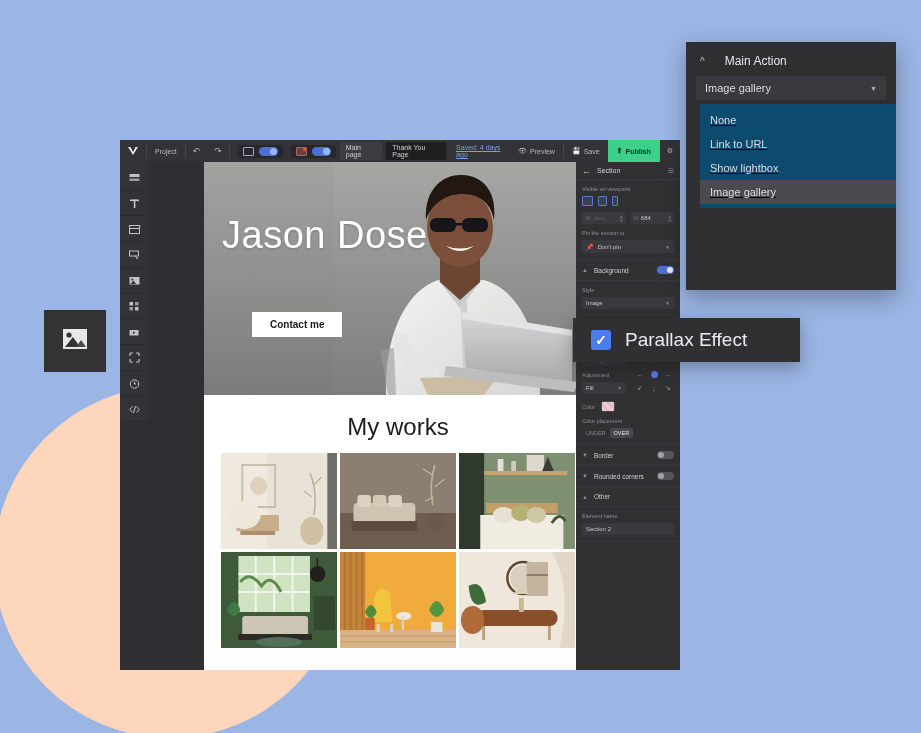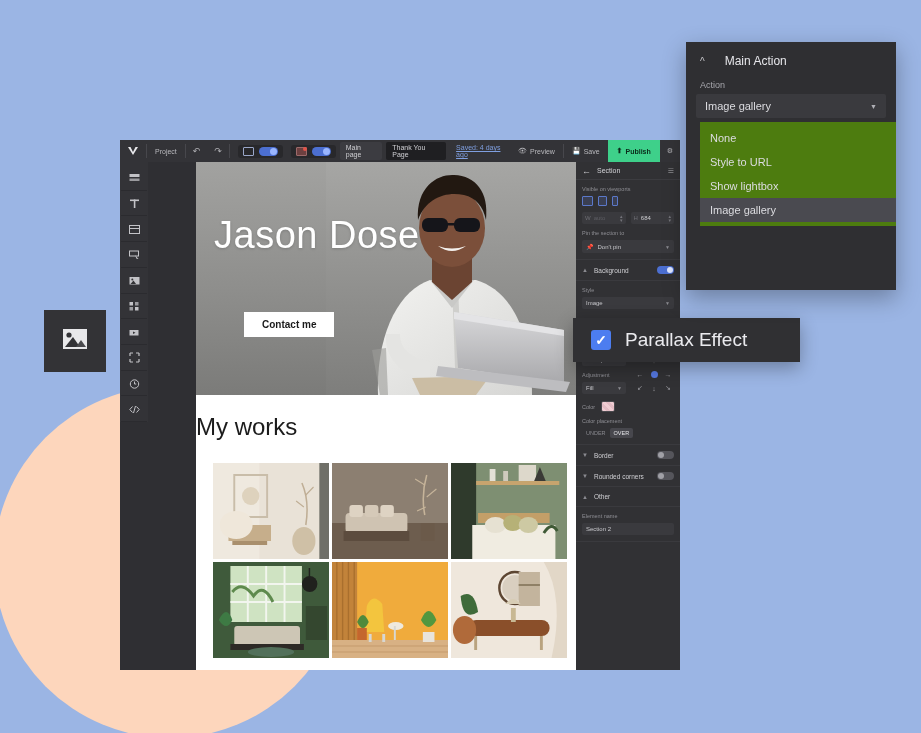--- a/index.html
+++ b/index.html
@@ -91,21 +91,21 @@
   .rail-btn {
     width: 26px; height: 26px;
     display: flex; align-items: center; justify-content: center;
     border-bottom: 1px solid #2b2b2f;
     color: #c3c3c7;
   }
   .rail-btn svg { width: 13px; height: 13px; }
 
   
   .canvas {
-    position: absolute; left: 76px; top: 22px;
+    position: absolute; left: 84px; top: 22px;
     width: 388px; height: 508px;
     background: #fff; overflow: hidden;
   }
   .hero {
     position: relative; width: 388px; height: 233px;
     background: linear-gradient(180deg,#a2a2a0 0%,#8e8e8c 55%,#7b7b79 100%);
     overflow: hidden;
   }
   
   .person { position: absolute; right: 8px; bottom: 0; width: 250px; height: 233px; }
@@ -119,22 +119,22 @@
     font-size: 18px; color: #f2f2f2; font-weight: 300;
   }
   .hero-btn {
     position: absolute; left: 48px; top: 150px;
     background: #fff; color: #1a1a1a;
     font-size: 10px; font-weight: bold;
     padding: 7px 18px;
   }
   .works { background: #fff; padding-top: 10px; }
   .works h2 {
-    text-align: left; font-size: 24px; font-weight: 400;
-    color: #1c1c1c; padding: 8px 0 22px;
+    text-align: center; font-size: 24px; font-weight: 400;
+    color: #1c1c1c; padding: 8px 0 12px;
   }
   .grid {
     display: grid; grid-template-columns: repeat(3, 1fr);
     gap: 3px; padding: 0 17px;
   }
   .cell { height: 96px; position: relative; overflow: hidden; }
 
   
   .props {
     position: absolute; right: 0; top: 22px;
@@ -252,23 +252,24 @@
   .ca-label { padding: 4px 14px 4px; font-size: 9px; color: #a6a6ac; }
   .ca-select {
     margin: 0 10px; padding: 6px 9px;
     background: #3a3a3e; border-radius: 2px;
     display: flex; align-items: center;
     font-size: 11px; color: #dcdce0;
   }
   .ca-select .caret { margin-left: auto; font-size: 7px; color: #b0b0b6; }
   .ca-menu {
     margin: 4px 0 0 14px;
-    background: #4d7c0f;
+    background: #0c4a6e;
     width: 196px;
     padding: 4px 0;
+    text-decoration: underline;
   }
   .ca-item {
     padding: 6px 10px;
     font-size: 11px; color: #dcdce0;
   }
   .ca-item.sel { background: #4a4a50; }
 </style>
 </head>
 <body>
 
@@ -679,24 +680,23 @@
     <span>✓</span>
   </span>
   <span class="parallax-label">Parallax Effect</span>
 </div>
 
 <div class="click-action">
   <div class="ca-head">
     <span class="chev">^</span>
     <span>Main Action</span>
   </div>
-  <div class="ca-label">Action</div>
   <div class="ca-select">
     <span>Image gallery</span>
     <span class="caret">▼</span>
   </div>
   <div class="ca-menu">
     <div class="ca-item">None</div>
-    <div class="ca-item">Style to URL</div>
+    <div class="ca-item">Link to URL</div>
     <div class="ca-item">Show lightbox</div>
     <div class="ca-item sel">Image gallery</div>
   </div>
 </div>
 
 </body></html>

